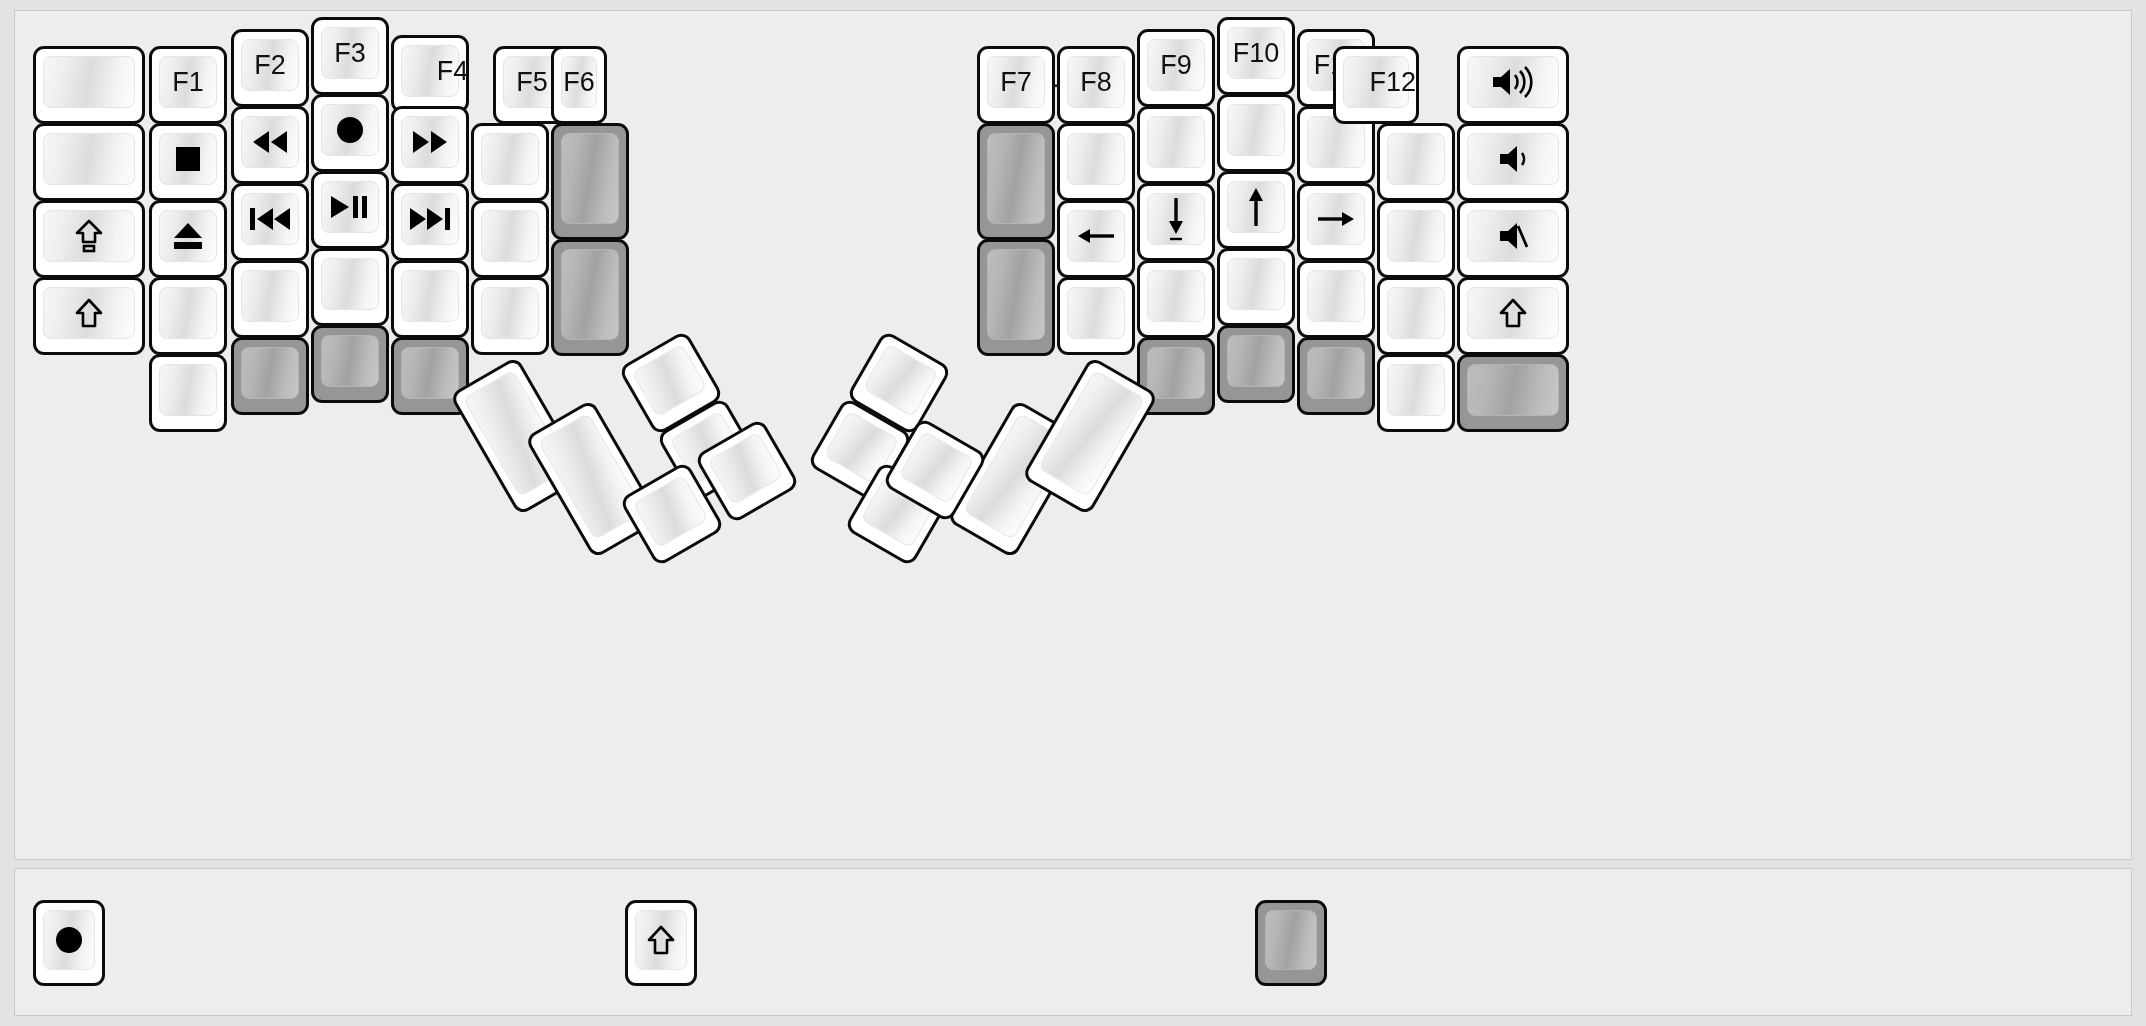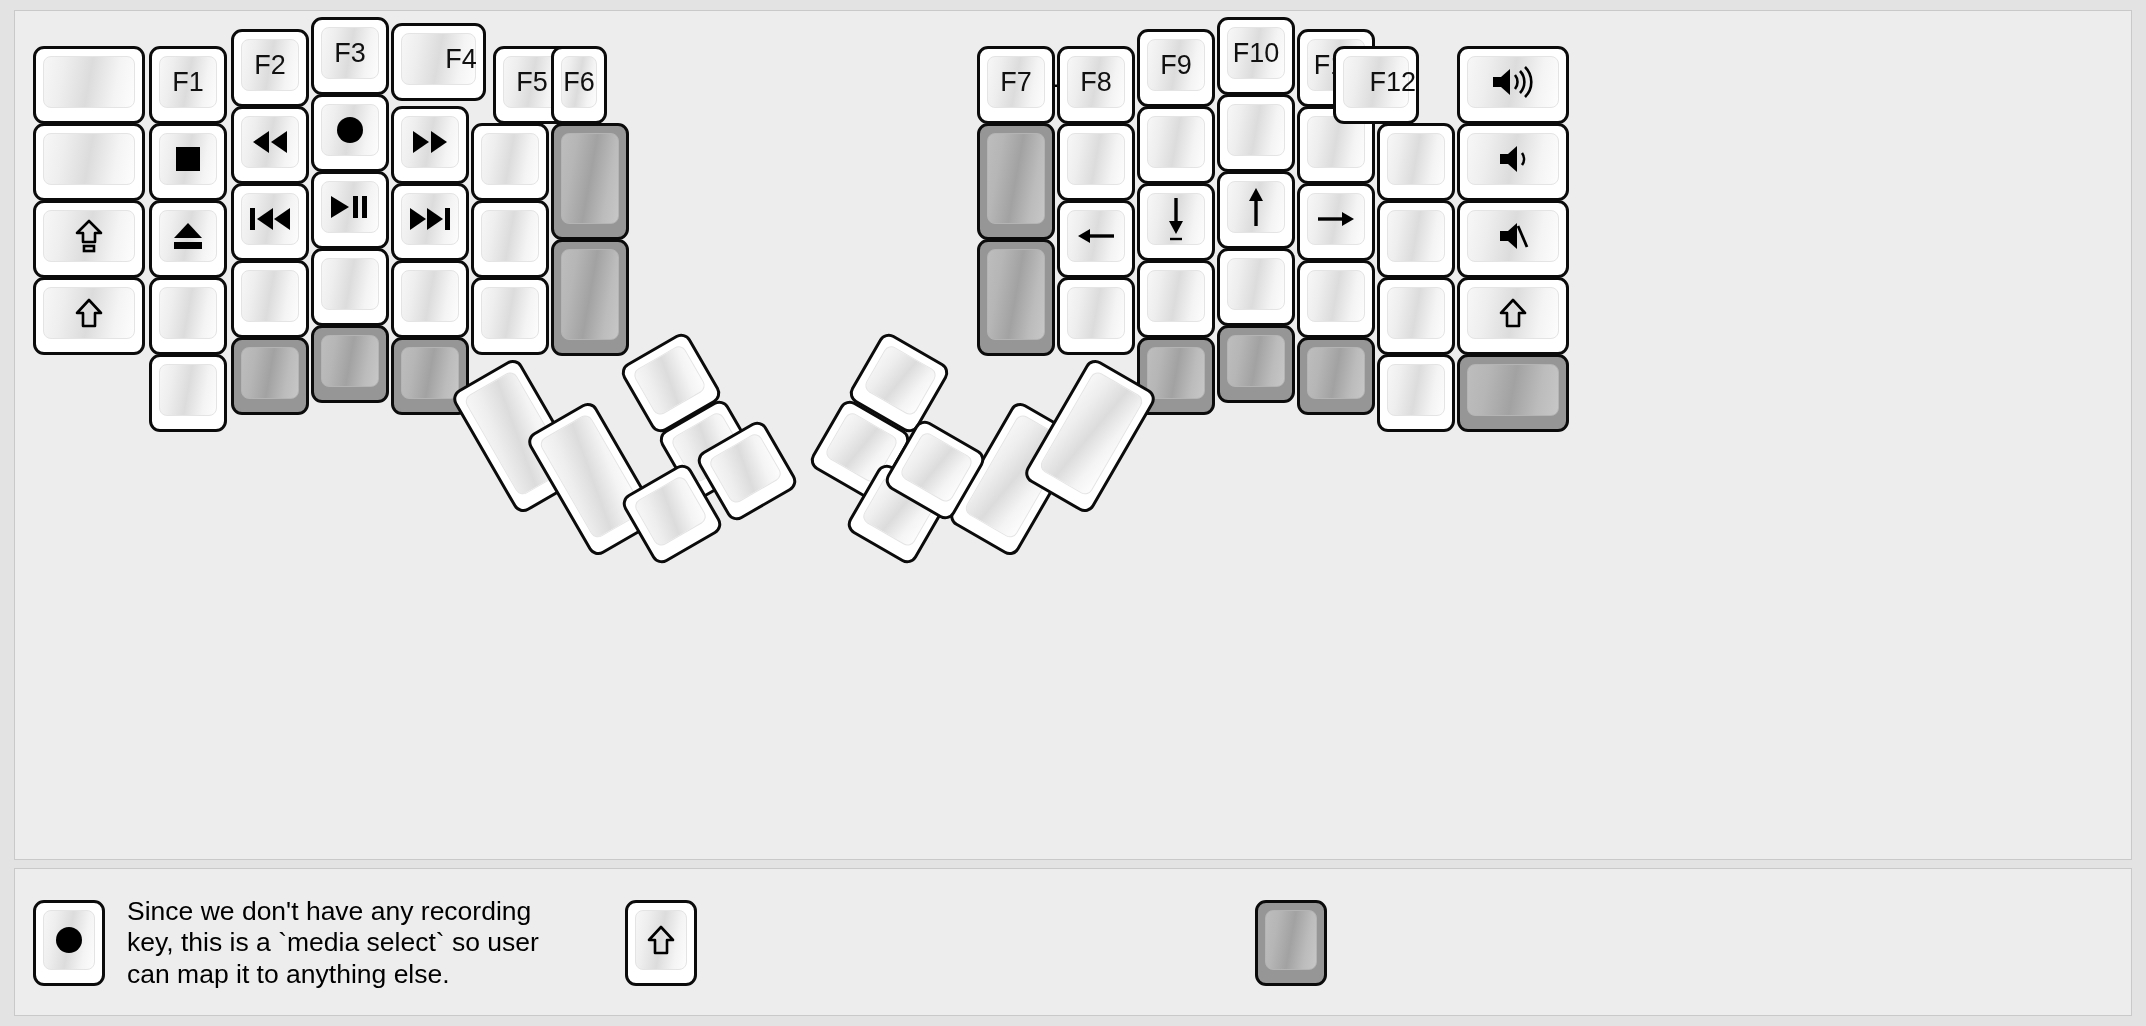--- a/index.html
+++ b/index.html
@@ -168,21 +168,21 @@
               <rect x="33" y="2" width="5" height="22" fill="#000"></rect>
             </svg>
           </span>
         </div>
         <div class="key" style="left: 296px; top: 237px; width: 78px; height: 78px; z-index: 13;">
           <div class="inner"></div>
         </div>
         <div class="key trans" style="left: 296px; top: 314px; width: 78px; height: 78px; z-index: 5;">
           <div class="inner"></div>
         </div>
-        <div class="key" style="left: 376px; top: 12px; width: 95px; height: 78px; z-index: 14; padding-left: 45px;">
+        <div class="key" style="left: 376px; top: 24px; width: 78px; height: 78px; z-index: 14; padding-left: 45px;">
           <div class="inner"></div>
           <span class="lbl">F4</span>
         </div>
         <div class="key" style="left: 376px; top: 95px; width: 78px; height: 78px; z-index: 14;">
           <div class="inner"></div>
           <span class="glyph">
             <svg width="40" height="26" viewBox="0 0 40 26" xmlns="http://www.w3.org/2000/svg">
               <path d="M3 2 L3 24 L19 13 Z" fill="#000"></path>
               <path d="M21 2 L21 24 L37 13 Z" fill="#000"></path>
             </svg>
@@ -424,23 +424,20 @@
           <div class="lg-key">
             <div class="key" style="left: 0px; top: 0px; width: 72px; height: 86px;">
               <div class="inner"></div>
               <span class="glyph">
                 <svg width="34" height="34" viewBox="0 0 34 34" xmlns="http://www.w3.org/2000/svg">
                   <circle cx="17" cy="17" r="13" fill="#000"></circle>
                 </svg>
               </span>
             </div>
           </div>
-          <div class="lg-text">Since we don't have any recording
-key, this is a `media select` so user
-can map it to anything else.</div>
         </div>
         <div class="lg-item" style="left: 610px; top: 18px; height: 112px;">
           <div class="lg-key">
             <div class="key" style="left: 0px; top: 0px; width: 72px; height: 86px;">
               <div class="inner"></div>
               <span class="glyph">
                 <svg width="28" height="30" viewBox="0 0 28 30" xmlns="http://www.w3.org/2000/svg">
                   <path d="M14 2 L26 15 L20 15 L20 28 L8 28 L8 15 L2 15 Z" fill="none" stroke="#000" stroke-width="2.6" stroke-linejoin="round"></path>
                 </svg>
               </span>

